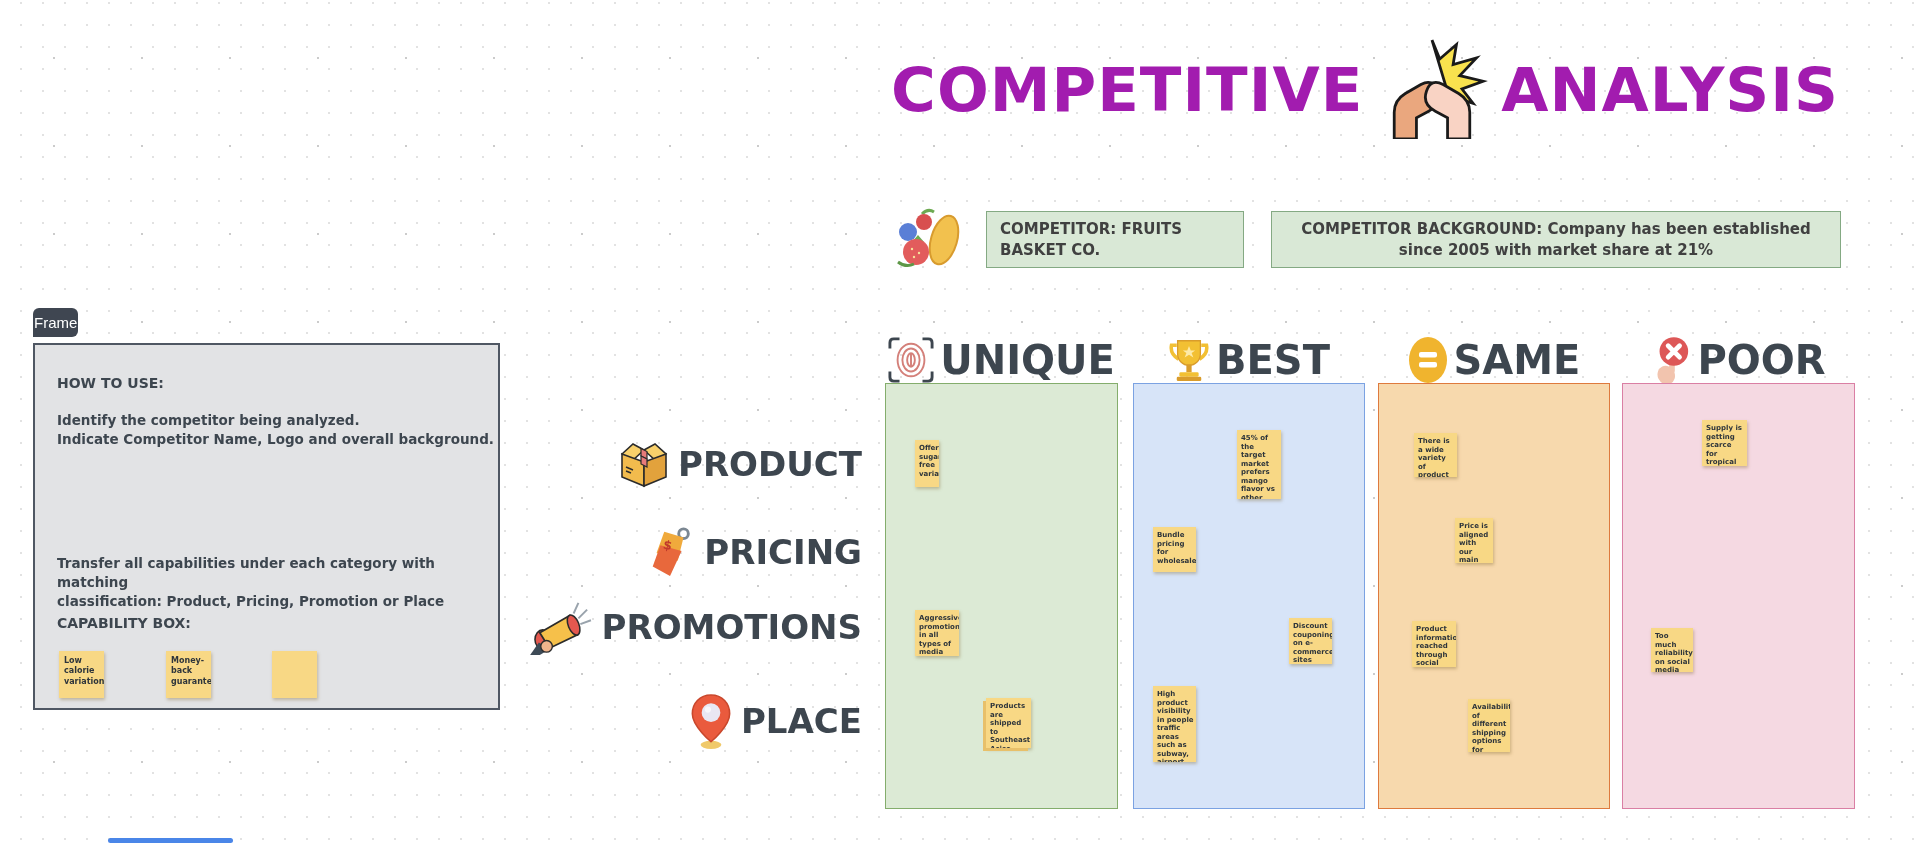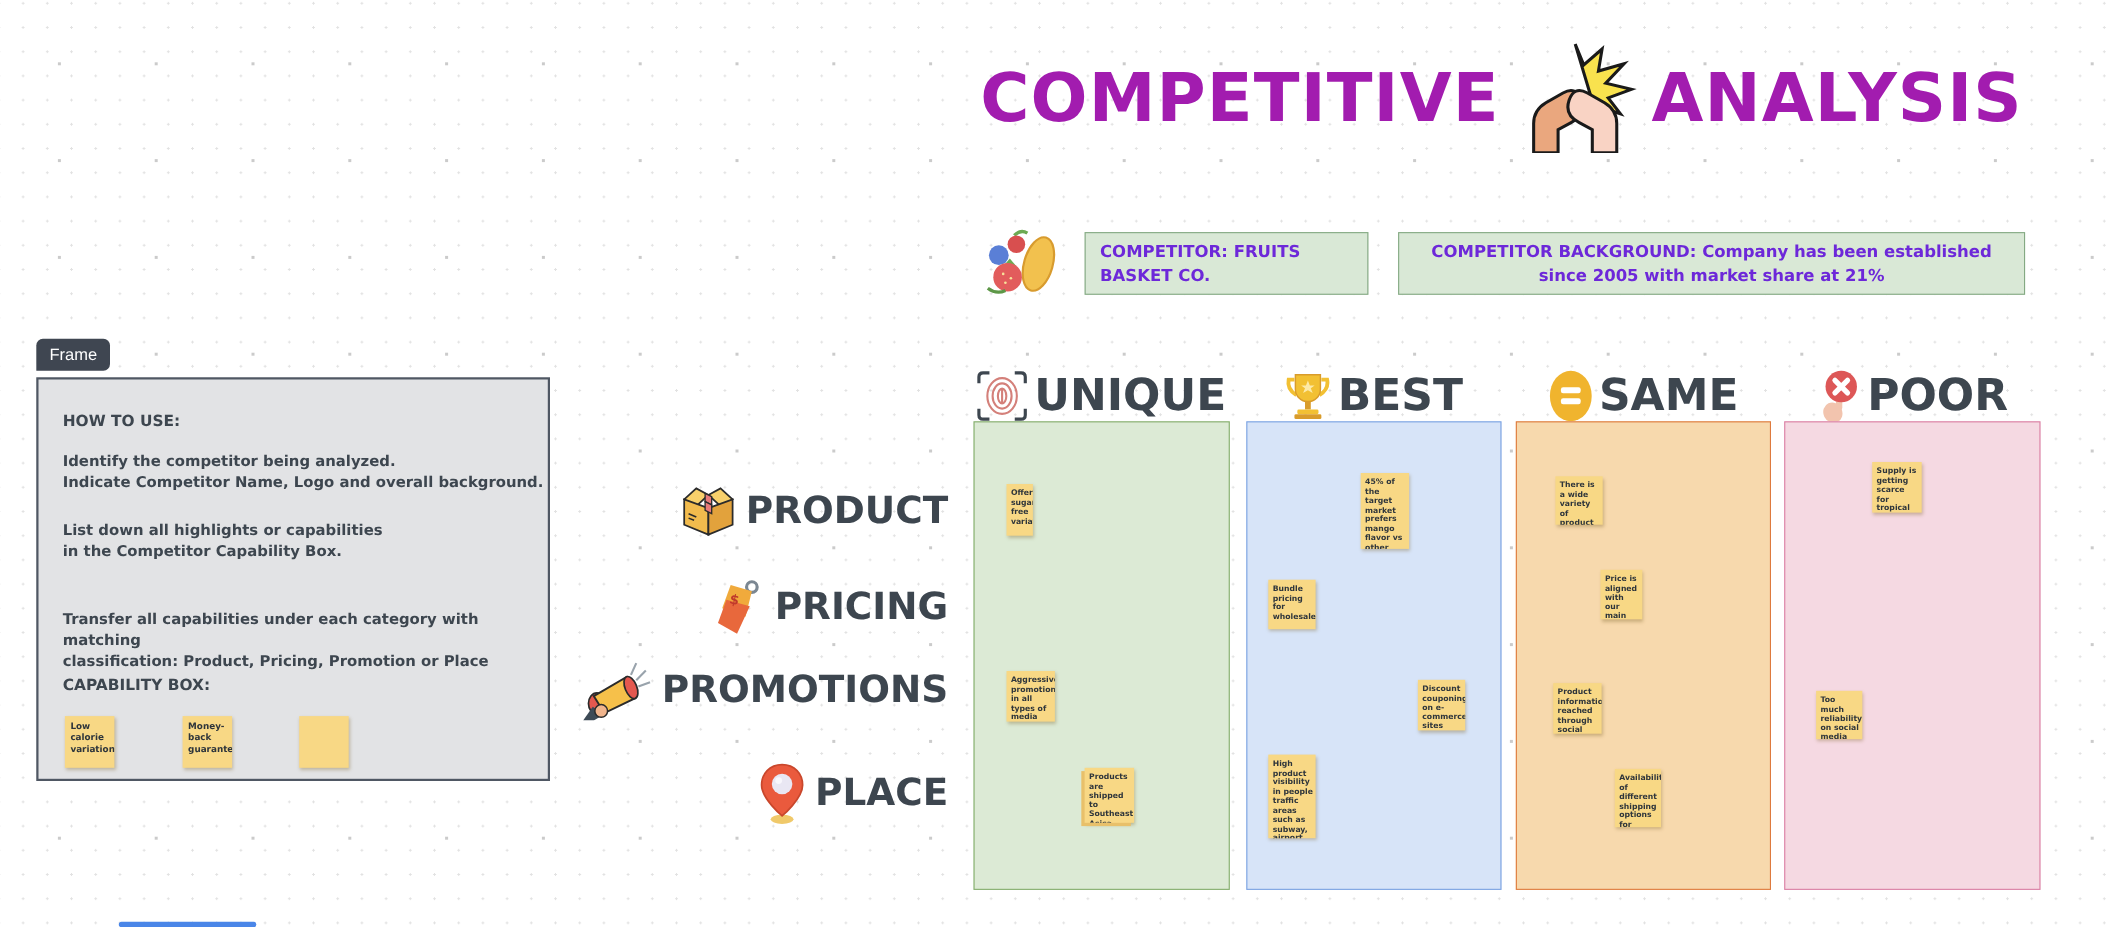--- a/index.html
+++ b/index.html
@@ -14,26 +14,26 @@
     color:#3d464f;
   }
   .abs { position:absolute; }
 
   
   .title-wrap{ left:840px; top:36px; width:1050px; height:106px; display:flex; align-items:center; justify-content:center; gap:10px; }
   .title-text{ font-size:61px; font-weight:800; color:#a21caf; letter-spacing:1px; white-space:nowrap; }
 
   
   .info-box{ background:#d9e8d6; border:1.5px solid #84a983; display:flex; align-items:center; }
-  .info-box .txt{ font-weight:bold; font-size:15px; color:#6d28d9; line-height:21px; padding:8px 13px; }
+  .info-box .txt{ font-weight:bold; font-size:15px; color:#404040; line-height:21px; padding:8px 13px; }
   .name-box{ left:986px; top:211px; width:258px; height:57px; }
   .bg-box{ left:1271px; top:211px; width:570px; height:57px;text-align:center; }
 
   
-  .frame-pill{ left:33px; top:308px; background:#3f4651; color:#fff; font-family:"Liberation Sans",sans-serif; font-size:15px; padding:6px 12px; border-radius:6px 6px 6px 0; }
+  .frame-pill{ left:33px; top:308px; background:#3f4651; color:#fff; font-family:"Liberation Sans",sans-serif; font-size:15px; padding:6px 1px; border-radius:6px 6px 6px 0; }
   .frame-box{ left:33px; top:343px; width:467px; height:367px; background:#e2e3e5; border:2px solid #4f5763; }
   .frame-box .h{ position:absolute; left:22px; font-size:14px; font-weight:bold; }
   .frame-box p{ position:absolute; left:22px; font-size:13.5px; font-weight:bold; line-height:19px; white-space:pre-line; }
 
   
   .note{ position:absolute; background:#f8d885; color:#2e353b; font-weight:bold; box-shadow:1px 2px 3px rgba(120,95,35,.35); overflow:hidden; }
   .note.small{ font-size:7px; line-height:1.22; padding:4px 2px 2px 4px; }
   .note.cap{ font-size:8px; line-height:1.3; padding:5px 3px 3px 5px; }
 
   
@@ -82,22 +82,20 @@
 </div>
 <div class="abs info-box bg-box">
   <span class="txt">COMPETITOR BACKGROUND: Company has been established since 2005 with market share at 21%</span>
 </div>
 
 <div class="abs frame-pill">Frame</div>
 <div class="abs frame-box">
   <div class="h" style="top:30px;">HOW TO USE:</div>
   <p style="top:66px;">Identify the competitor being analyzed.
 Indicate Competitor Name, Logo and overall background.</p>
-  <p style="top:128px;">List down all highlights or capabilities
-in the Competitor Capability Box.</p>
   <p style="top:194px;margin-top:15px;">Transfer all capabilities under each category with matching
 classification: Product, Pricing, Promotion or Place</p>
   <div class="h" style="top:270px;">CAPABILITY BOX:</div>
   <div class="note cap" style="left:24px;  top:306px; width:45px; height:47px;">Low calorie variations</div>
   <div class="note cap" style="left:131px; top:306px; width:45px; height:47px;">Money-back guarantee</div>
   <div class="note cap" style="left:237px; top:306px; width:45px; height:47px;"></div>
 </div>
 
 <div class="rowlab" style="top:438px; height:52px;">
   <svg width="52" height="48" viewBox="0 0 52 48">

